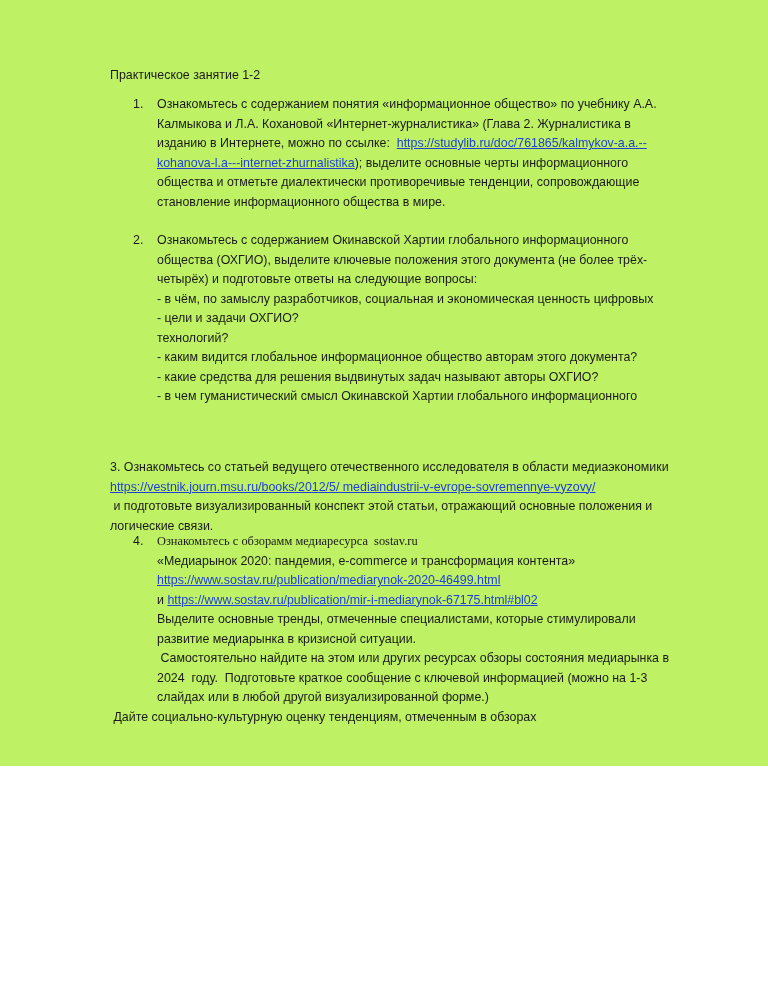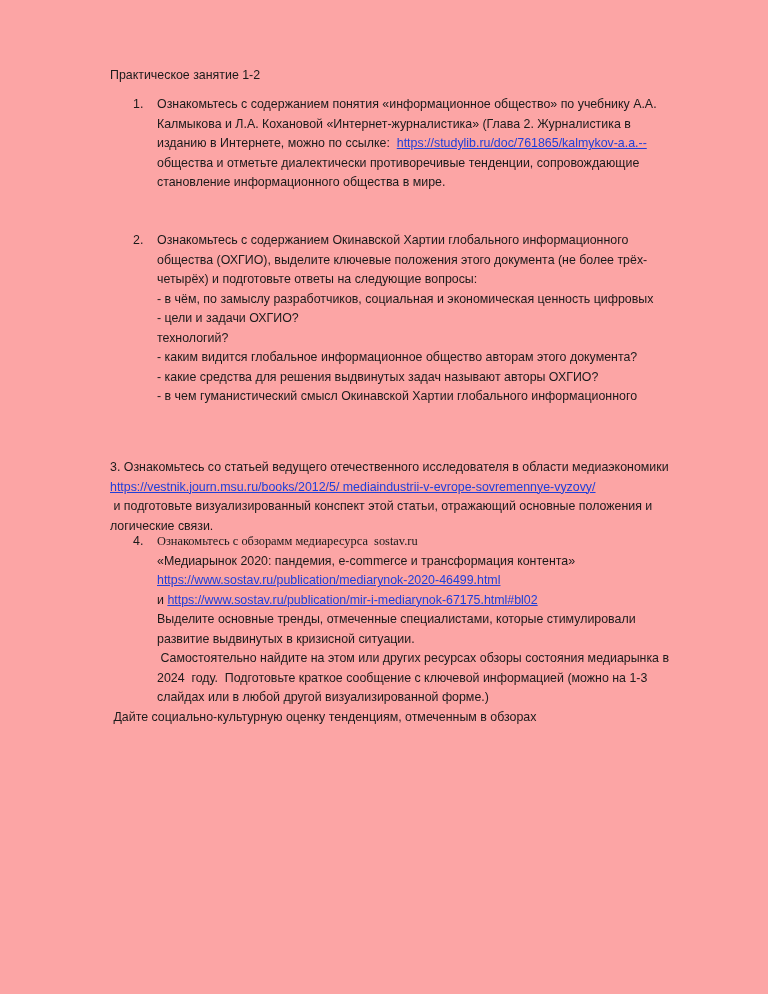--- a/index.html
+++ b/index.html
@@ -1,21 +1,21 @@
 <!DOCTYPE html>
 <html><head>
   <meta charset="utf-8">
   <style>
     html, body { margin: 0; padding: 0; background: #ffffff; }
     body {
       width: 768px; height: 994px; position: relative; overflow: hidden;
       font-family: "Liberation Sans", "DejaVu Sans", sans-serif;
       font-size: 12.4px; color: #1a1a1a;
     }
-    .page { position: absolute; left: 0; top: 0; width: 768px; height: 994px; background: #fca5a5; }
+    .page { position: absolute; left: 0; top: 0; width: 768px; height: 766px; background: #bef264; }
     .line { position: absolute; white-space: nowrap; line-height: 19.5px; }
     .title { left: 110px; top: 66px; }
     .ol { position: absolute; left: 110px; }
     .num { position: absolute; left: 23px; white-space: nowrap; line-height: 19.5px; }
     .body { position: absolute; left: 47px; width: 560px; line-height: 19.5px; }
     .body div { white-space: nowrap; }
     a { color: #1f3fd8; text-decoration: underline; }
     .para { position: absolute; left: 110px; width: 600px; line-height: 19.5px; }
     .para div { white-space: nowrap; }
   </style>
@@ -25,20 +25,21 @@
 <div class="page">
 
   <div class="line title">Практическое занятие 1-2</div>
 
   <div class="ol" style="top:95px;">
     <div class="num">1.</div>
     <div class="body">
       <div>Ознакомьтесь с содержанием понятия «информационное общество» по учебнику А.А.</div>
       <div>Калмыкова и Л.А. Кохановой «Интернет-журналистика» (Глава 2. Журналистика в</div>
       <div><span style="white-space:pre;">изданию в Интернете, можно по ссылке:  </span><a href="#">https://studylib.ru/doc/761865/kalmykov-a.a.--</a></div>
+      <div><a href="#">kohanova-l.a---internet-zhurnalistika</a><span>); выделите основные черты информационного</span></div>
       <div>общества и отметьте диалектически противоречивые тенденции, сопровождающие</div>
       <div>становление информационного общества в мире.</div>
     </div>
   </div>
 
   <div class="ol" style="top:231px;">
     <div class="num">2.</div>
     <div class="body">
       <div>Ознакомьтесь с содержанием Окинавской Хартии глобального информационного</div>
       <div>общества (ОХГИО), выделите ключевые положения этого документа (не более трёх-</div>
@@ -60,21 +61,21 @@
   </div>
 
   <div class="ol" style="top:532px;">
     <div class="num">4.</div>
     <div class="body">
       <div style="white-space:pre;font-family:Liberation Serif, serif;">Ознакомьтесь с обзорамм медиаресурса  sostav.ru</div>
       <div>«Медиарынок 2020: пандемия, e-commerce и трансформация контента»</div>
       <div><a href="#">https://www.sostav.ru/publication/mediarynok-2020-46499.html</a></div>
       <div><span style="white-space:pre;">и </span><a href="#">https://www.sostav.ru/publication/mir-i-mediarynok-67175.html#bl02</a></div>
       <div>Выделите основные тренды, отмеченные специалистами, которые стимулировали</div>
-      <div>развитие выдвинутых в кризисной ситуации.</div>
+      <div>развитие медиарынка в кризисной ситуации.</div>
       <div style="white-space:pre;"> Самостоятельно найдите на этом или других ресурсах обзоры состояния медиарынка в</div>
       <div style="white-space:pre;">2024  году.  Подготовьте краткое сообщение с ключевой информацией (можно на 1-3</div>
       <div>слайдах или в любой другой визуализированной форме.)</div>
     </div>
   </div>
 
   <div class="line" style="left:110px; top:708px; white-space:pre;"> Дайте социально-культурную оценку тенденциям, отмеченным в обзорах</div>
 
 </div>
 

